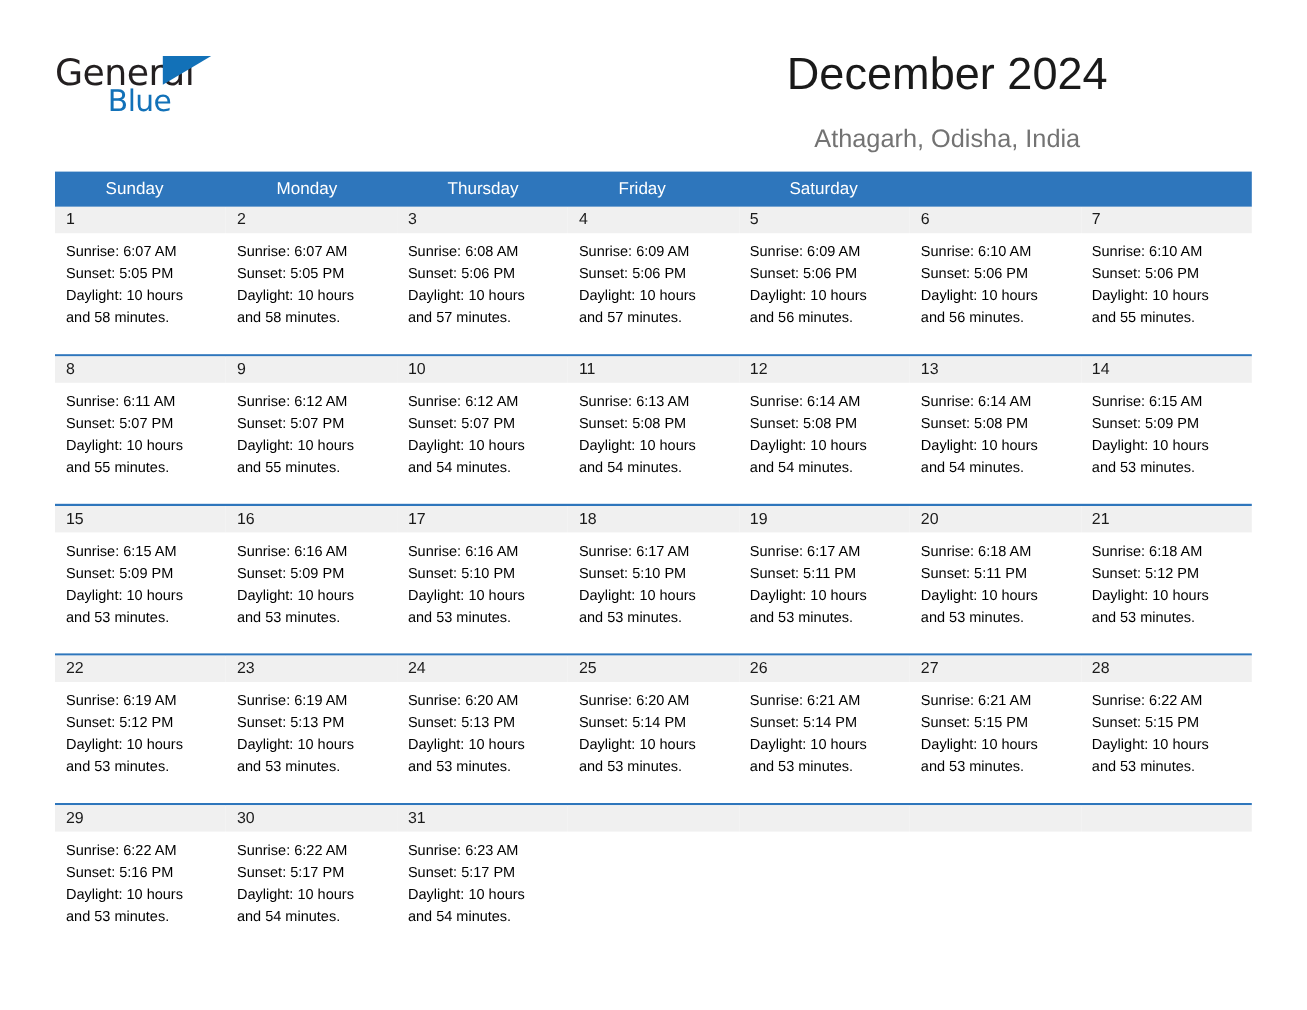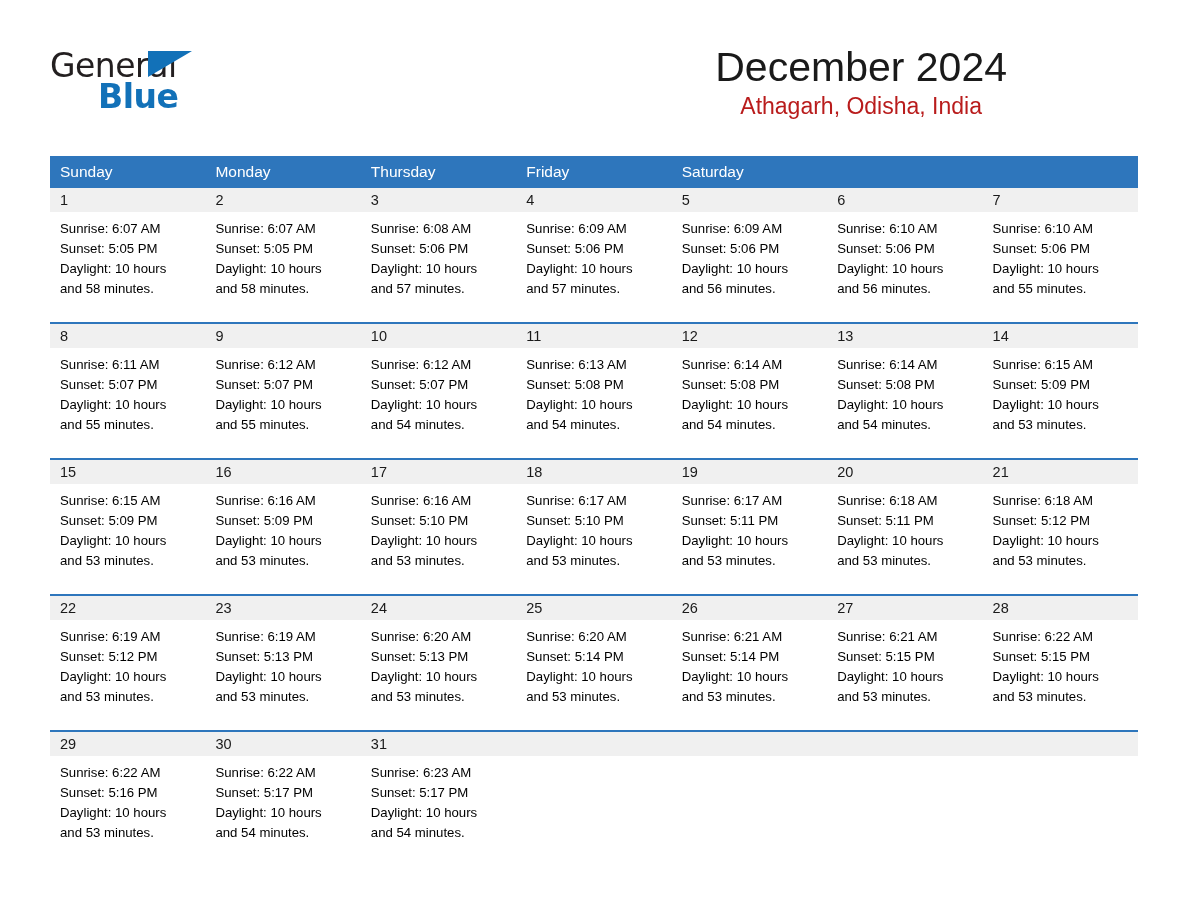--- a/index.html
+++ b/index.html
@@ -53,43 +53,43 @@
     top: 7px;
     width: 0;
     height: 0;
     border-left: 44px solid #1271b8;
     border-bottom: 26px solid transparent;
   }
   .logo-blue {
     position: absolute;
     left: 48px;
     top: 33px;
-    font-size: 33px;
+    font-size: 27px;
     letter-spacing: -0.5px;
     color: #1271b8;
     font-family: "DejaVu Sans", sans-serif;
-    font-weight: 700;
+    font-weight: 400;
   }
   .titles {
     text-align: center;
     flex: 0 0 auto;
     padding-top: 2px;
   }
   .cal-title {
     font-size: 41px;
     font-weight: 400;
     line-height: 1.05;
     color: #1a1a1a;
     white-space: nowrap;
   }
   .cal-subtitle {
     font-size: 23px;
     font-weight: 400;
-    margin-top: 4px;
-    color: #b91c1c;
+    margin-top: 24px;
+    color: #737373;
     white-space: nowrap;
   }
 
   
   .calendar {
     margin-top: 52px;
     width: 1088px;
   }
   .weekdays {
     display: grid;
@@ -97,20 +97,21 @@
     background: #2e76bc;
     height: 32px;
   }
   .weekday {
     color: #ffffff;
     font-size: 15.5px;
     line-height: 32px;
     padding-left: 10px;
     box-sizing: border-box;
     white-space: nowrap;
+    margin-left: 36px;
   }
   .week {
     display: grid;
     grid-template-columns: repeat(7, 1fr);
     border-top: 2px solid #2e76bc;
     margin-top: 11px;
   }
   .week:first-of-type {
     margin-top: 0;
     border-top: none;

